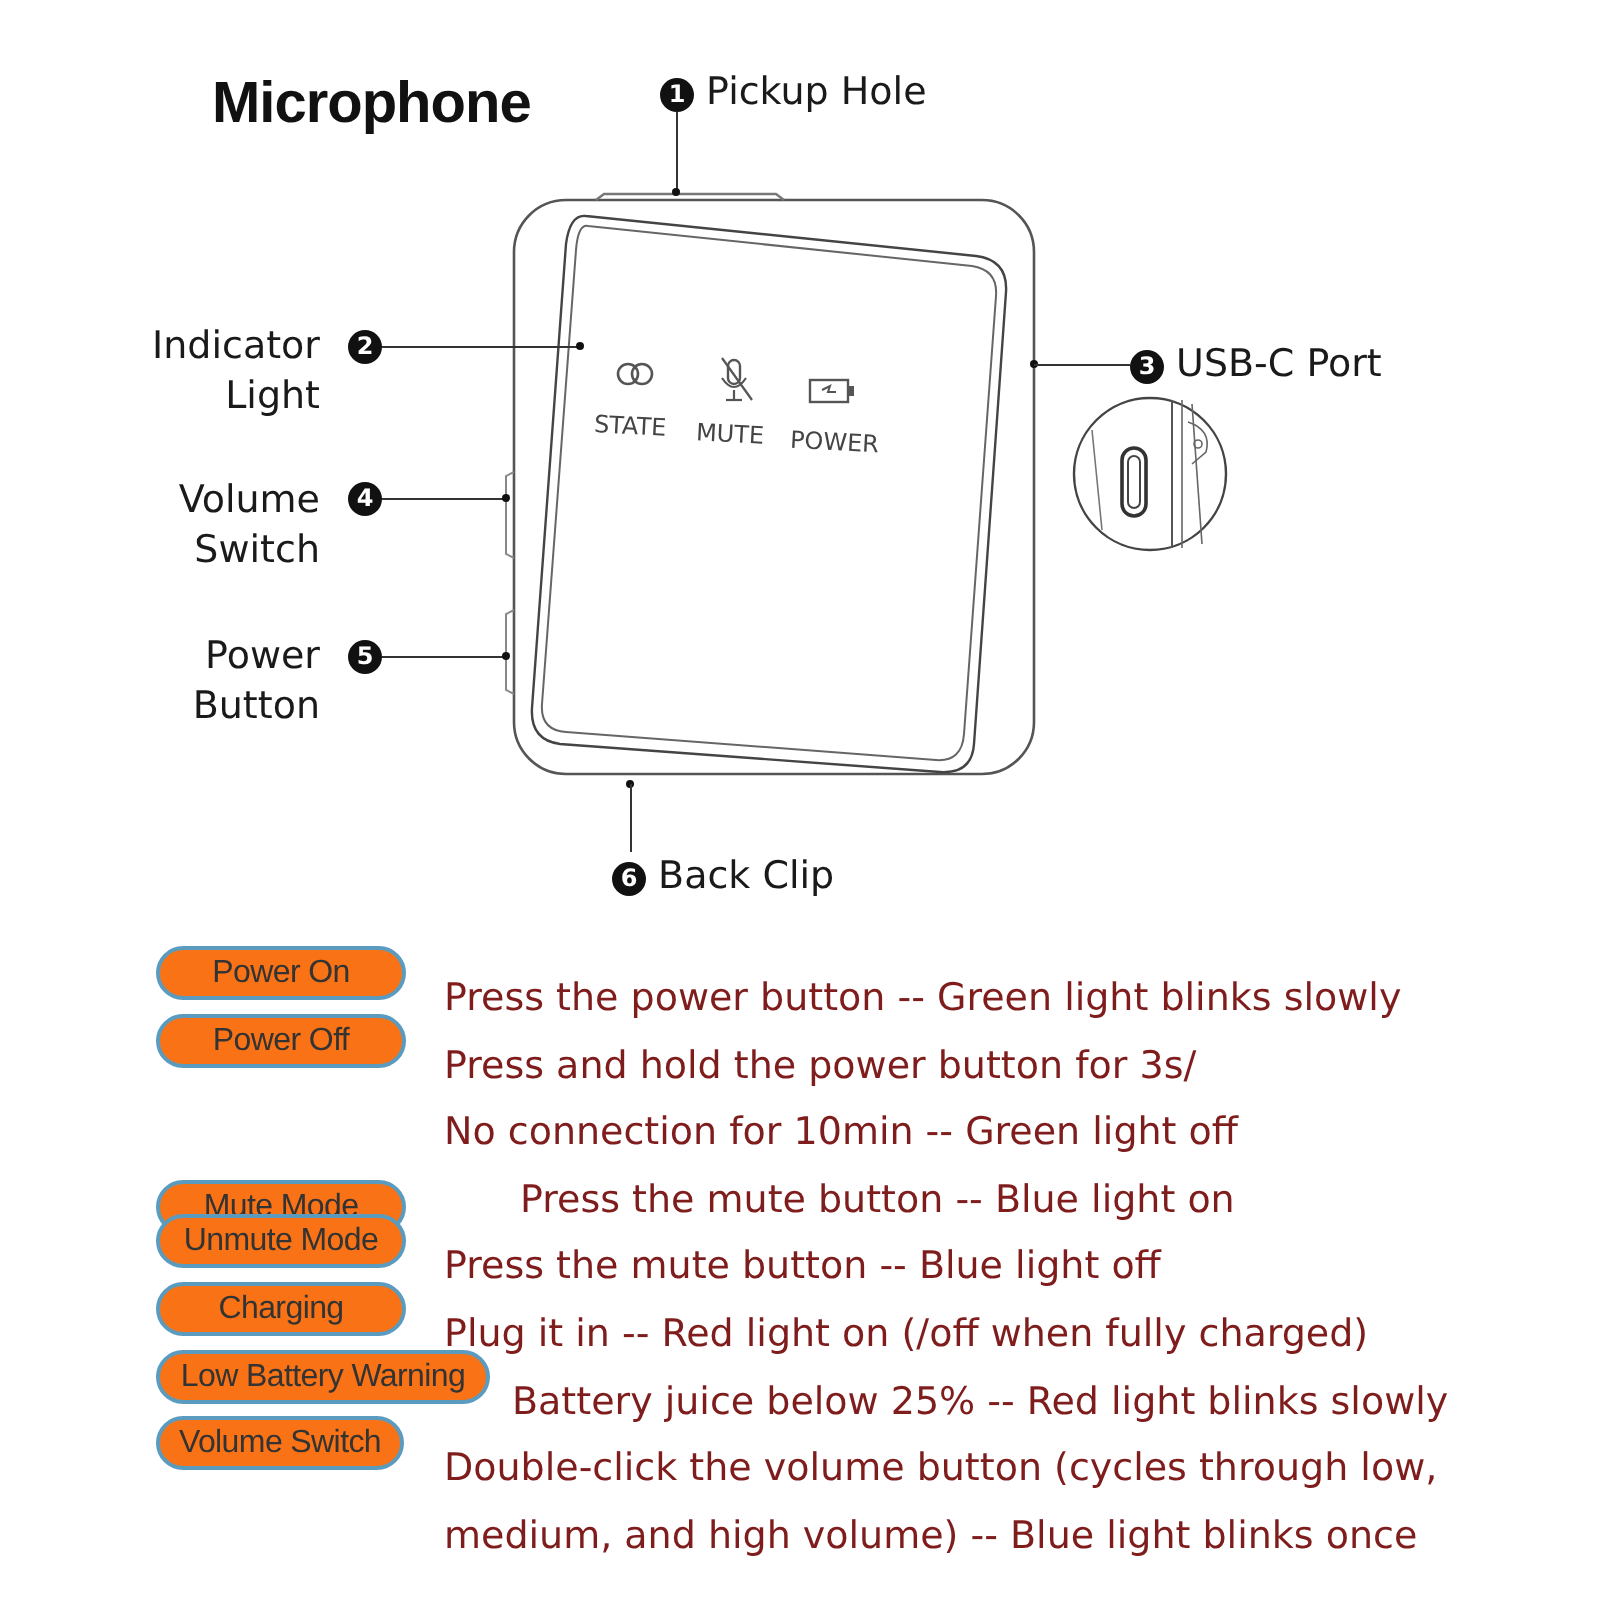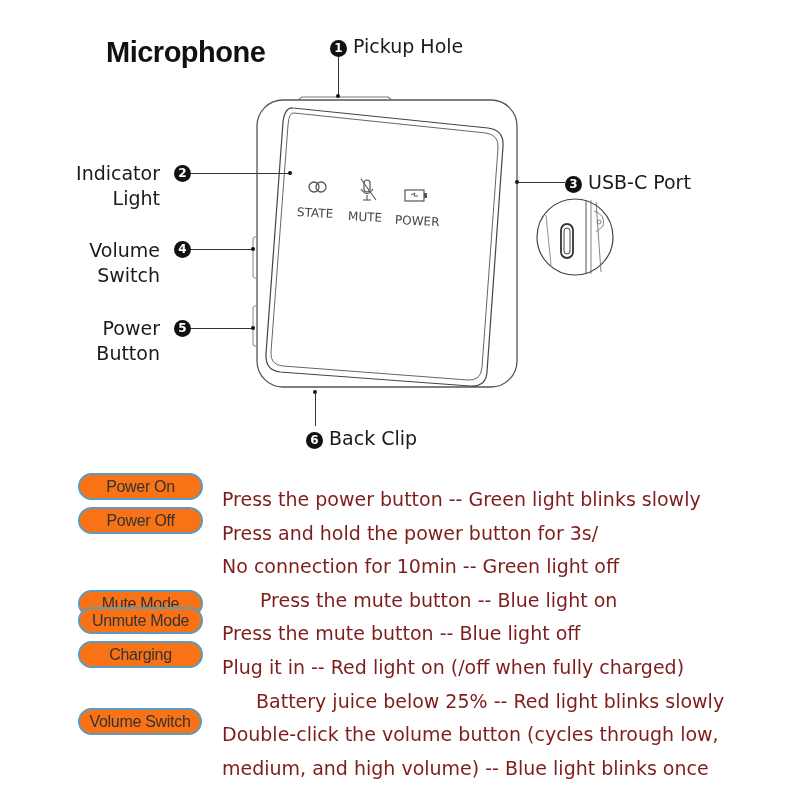--- a/index.html
+++ b/index.html
@@ -164,20 +164,21 @@
   </div>
   <div class="mode-row">
     <div class="pill" style="width:125px;">Unmute Mode</div>
     <div class="desc" style="left:144px;">Press the mute button -- Blue light off</div>
   </div>
   <div class="mode-row">
     <div class="pill" style="width:125px;">Charging</div>
     <div class="desc" style="left:144px;">Plug it in -- Red light on (/off when fully charged)</div>
   </div>
   <div class="mode-row">
+    <div class="pill" style="width:167px;">Low Battery Warning</div>
     <div class="desc" style="left:178px;">Battery juice below 25% -- Red light blinks slowly</div>
   </div>
   <div class="mode-row">
     <div class="pill" style="width:124px;">Volume Switch</div>
     <div class="desc" style="left:144px;">Double-click the volume button (cycles through low,</div>
   </div>
   <div class="mode-row">
     <div class="desc" style="left:144px;">medium, and high volume) -- Blue light blinks once</div>
   </div>
 </div>

